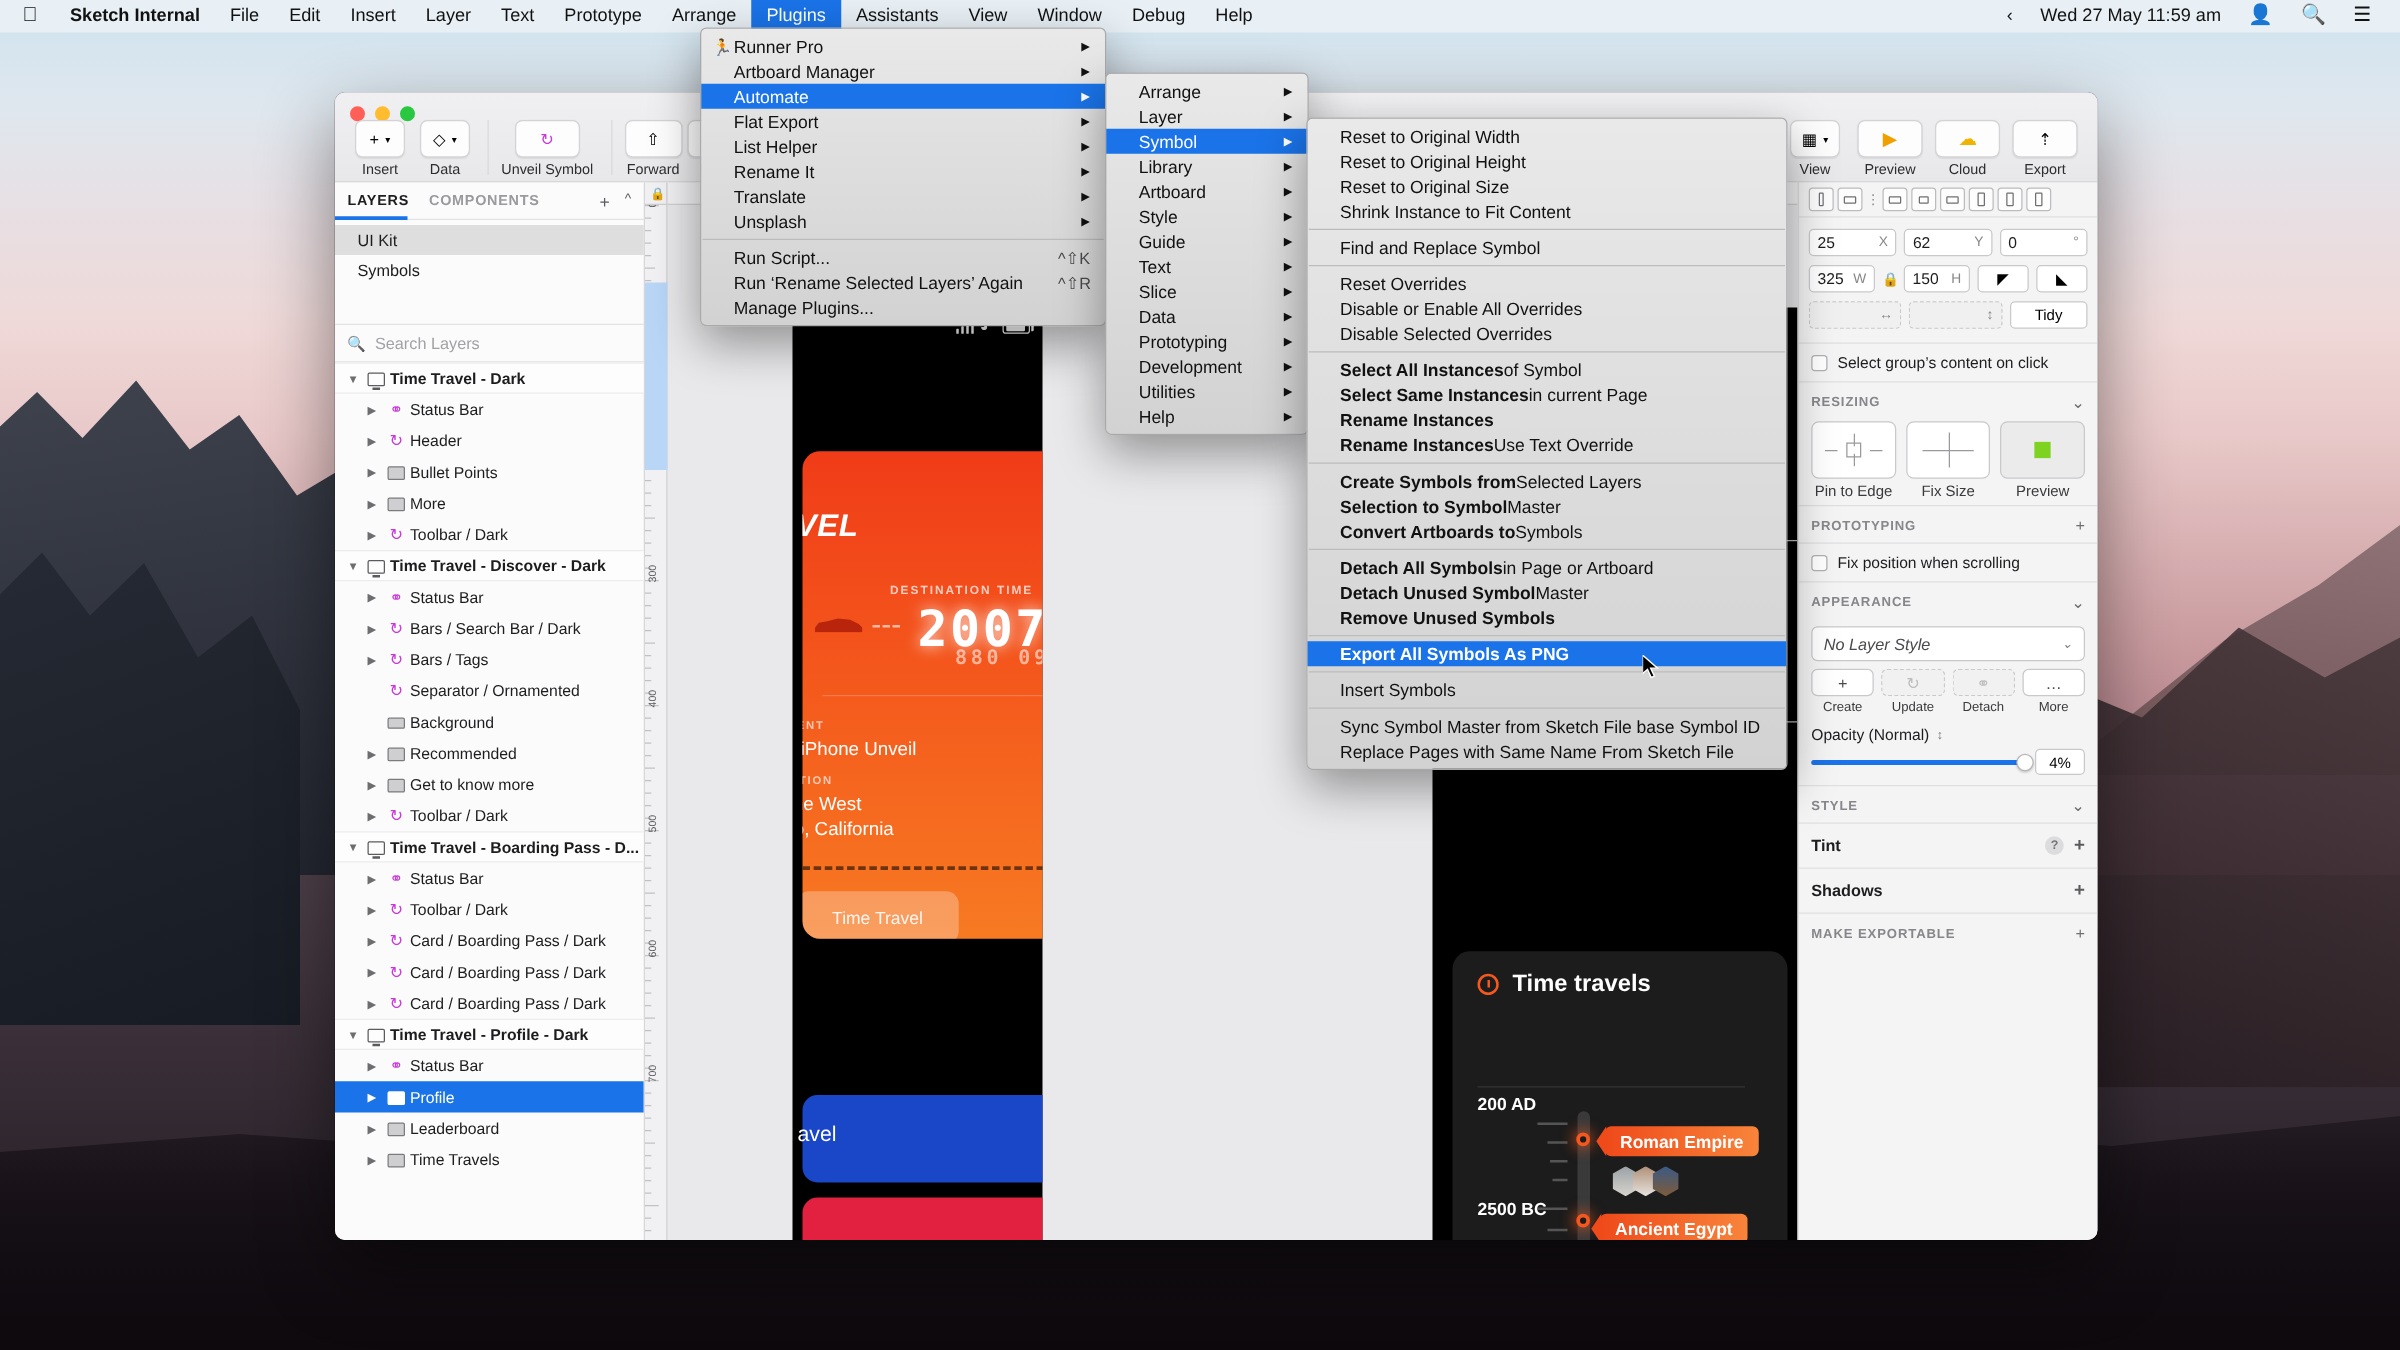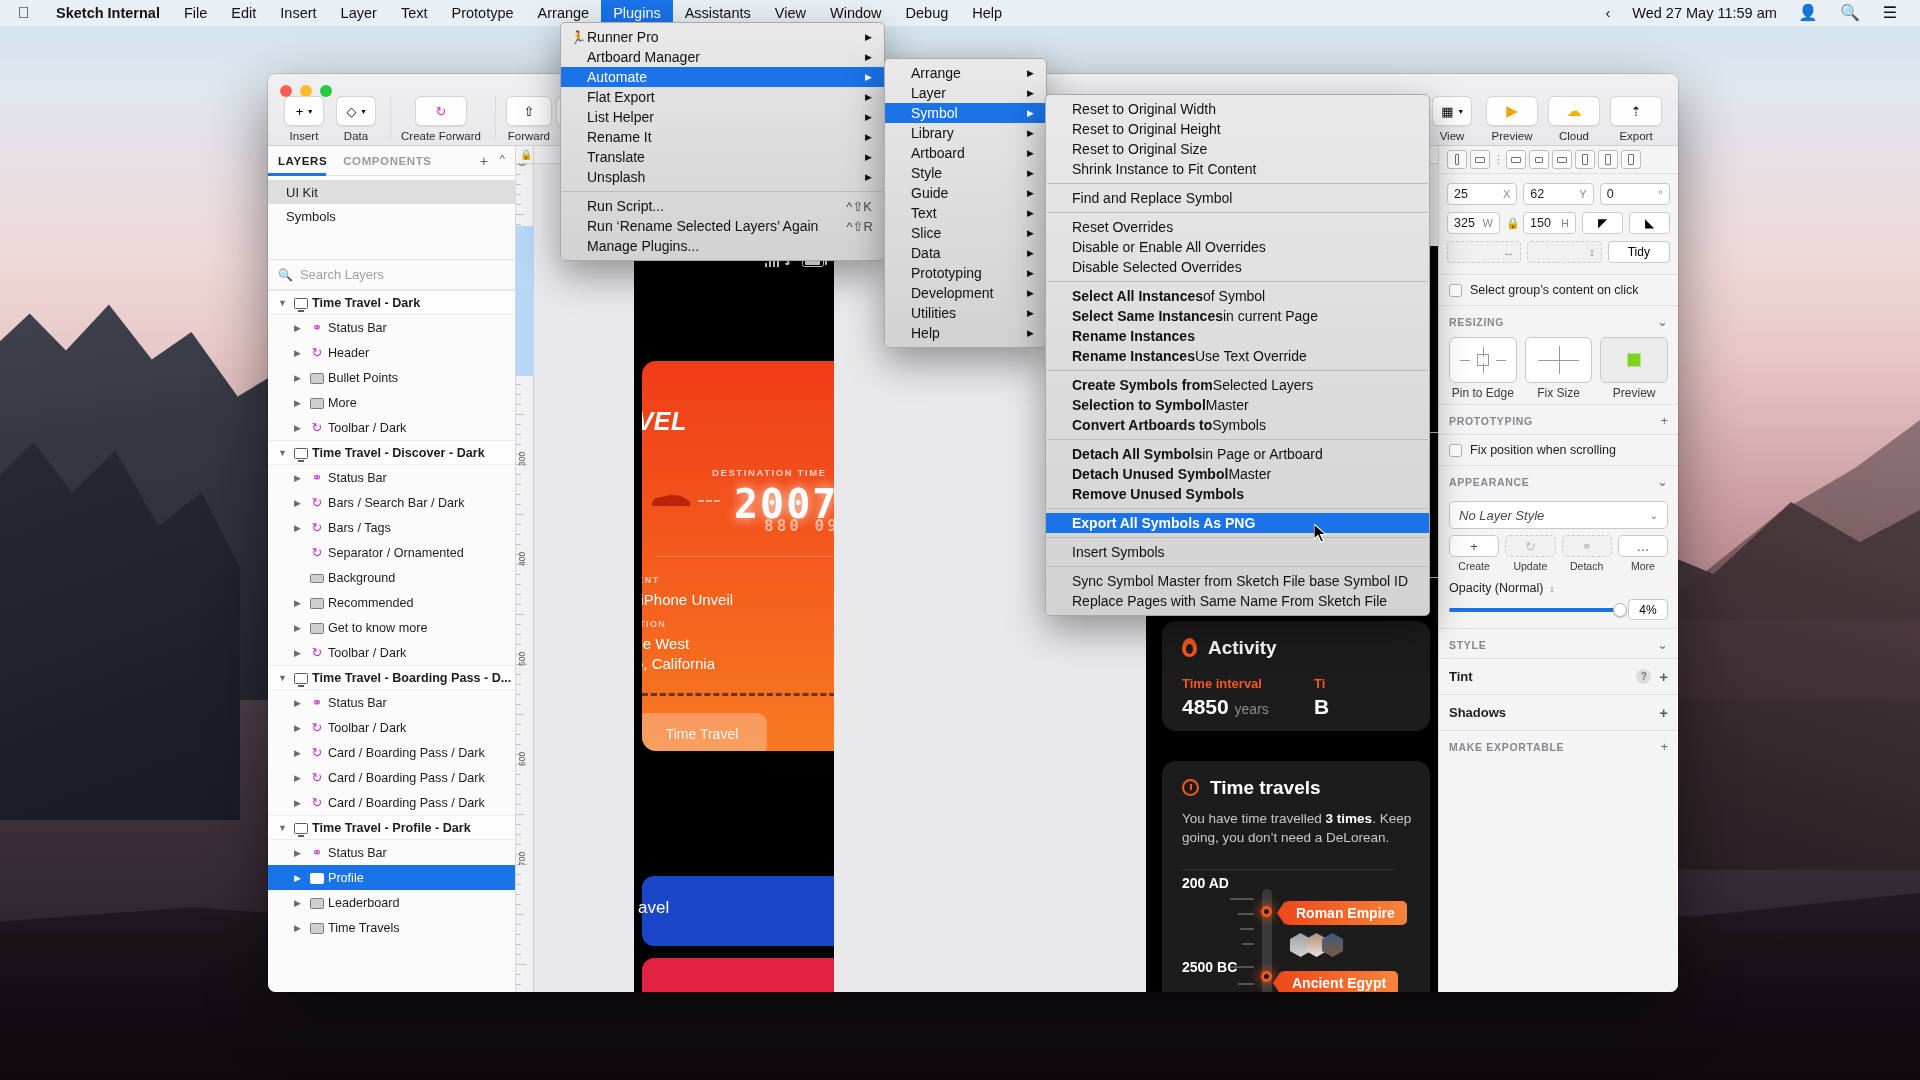--- a/index.html
+++ b/index.html
@@ -317,21 +317,21 @@
             <span>◇</span>
             <span style="font-size:8px">▾</span>
           </div>
         <div class="tblabel">Data</div>
       </div>
       <div class="tbsep"></div>
       <div class="tbg">
         <div class="tbbtn" style="min-width:52px">
             <span class="sym">↻</span>
           </div>
-        <div class="tblabel">Create Forward</div>
+        <div class="tblabel">Unveil Symbol</div>
       </div>
       <div class="tbsep"></div>
       <div class="tbg">
         <div class="tbbtn" style="min-width:46px">
             <span>⇧</span>
           </div>
         <div class="tblabel">Forward</div>
       </div>
       <div class="tbg">
         <div class="tbbtn" style="min-width:30px">
@@ -670,38 +670,24 @@
 
         <div class="phone" style="left:612px;top:82px;width:300px;height:880px;">
           <div style="position:absolute;left:24px;top:10px;color:#fff;font-size:14px;font-weight:bold">9:</div>
 
           <div class="avring" style="left:190px;top:198px"></div>
           <div class="avatar" style="left:192px;top:200px"></div>
 
           <div class="pfname" style="left:118px;top:295px">Rahul Ma</div>
           <div class="pfjoin" style="left:130px;top:330px">Joined in 20</div>
 
-          <div class="darkcard" style="left:16px;top:375px;width:268px;height:110px">
-            <div class="flame" style="left:20px;top:17px"></div>
-            <div class="sechead" style="left:46px;top:16px">Activity</div>
-            <div class="statlabel" style="left:20px;top:55px">Time interval</div>
-            <div class="statval" style="left:20px;top:74px">
-              <span>4850</span>
-              <span class="statunit">years</span>
-            </div>
-            <div class="statlabel" style="left:152px;top:55px">Ti</div>
-            <div class="statval" style="left:152px;top:74px">B</div>
-          </div>
 
           <div class="darkcard" style="left:16px;top:515px;width:268px;height:380px">
             <div class="clockic" style="left:20px;top:18px"></div>
             <div class="sechead" style="left:48px;top:16px">Time travels</div>
-            <div class="ttdesc" style="left:20px;top:48px">
-              <span>You have time travelled </span><b>3 times</b><span>. Keep going, you don’t need a DeLorean.</span>
-            </div>
             <div class="hr" style="left:20px;top:108px;width:214px"></div>
 
             <div class="tlrail" style="left:100px;top:128px;height:252px"></div>
 
             <div class="era" style="left:20px;top:114px">200 AD</div>
             <div class="tick" style="left:68px;top:137px;width:24px"></div>
             <div class="tick" style="left:76px;top:152px;width:16px"></div>
             <div class="tick" style="left:78px;top:167px;width:14px"></div>
             <div class="tick" style="left:80px;top:182px;width:12px"></div>
             <div class="tldot" style="left:99px;top:145px"></div>

